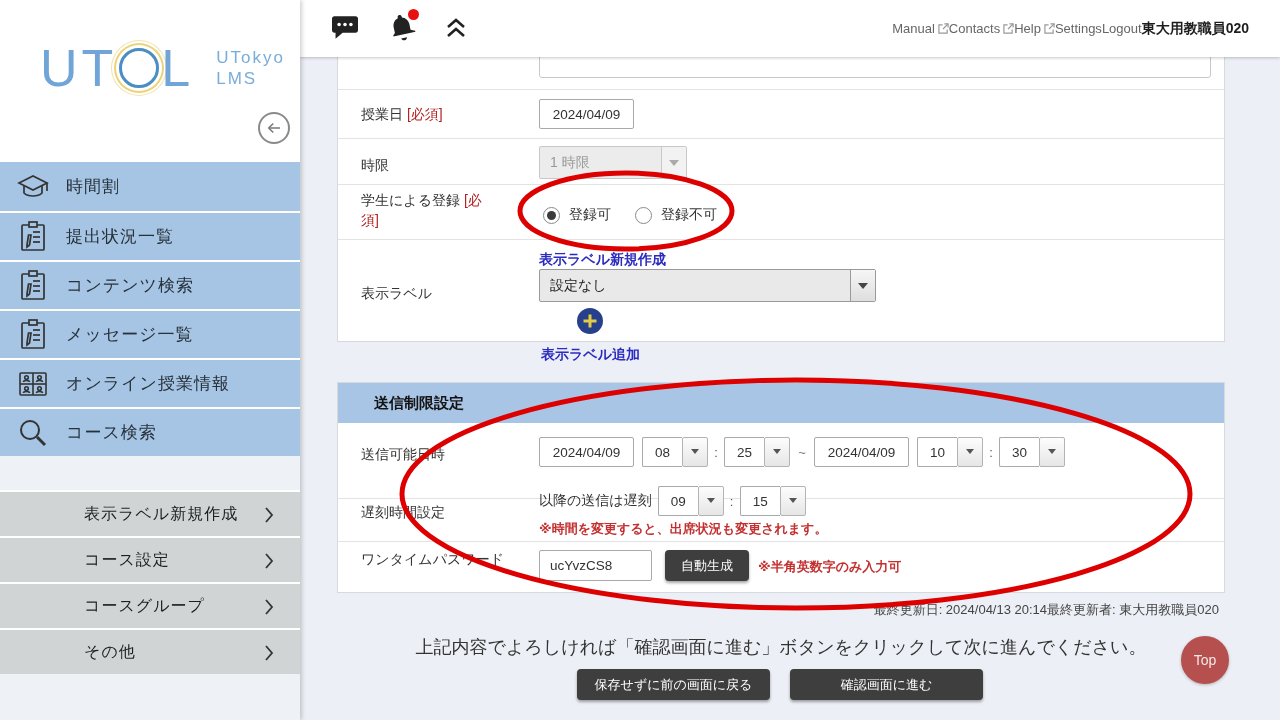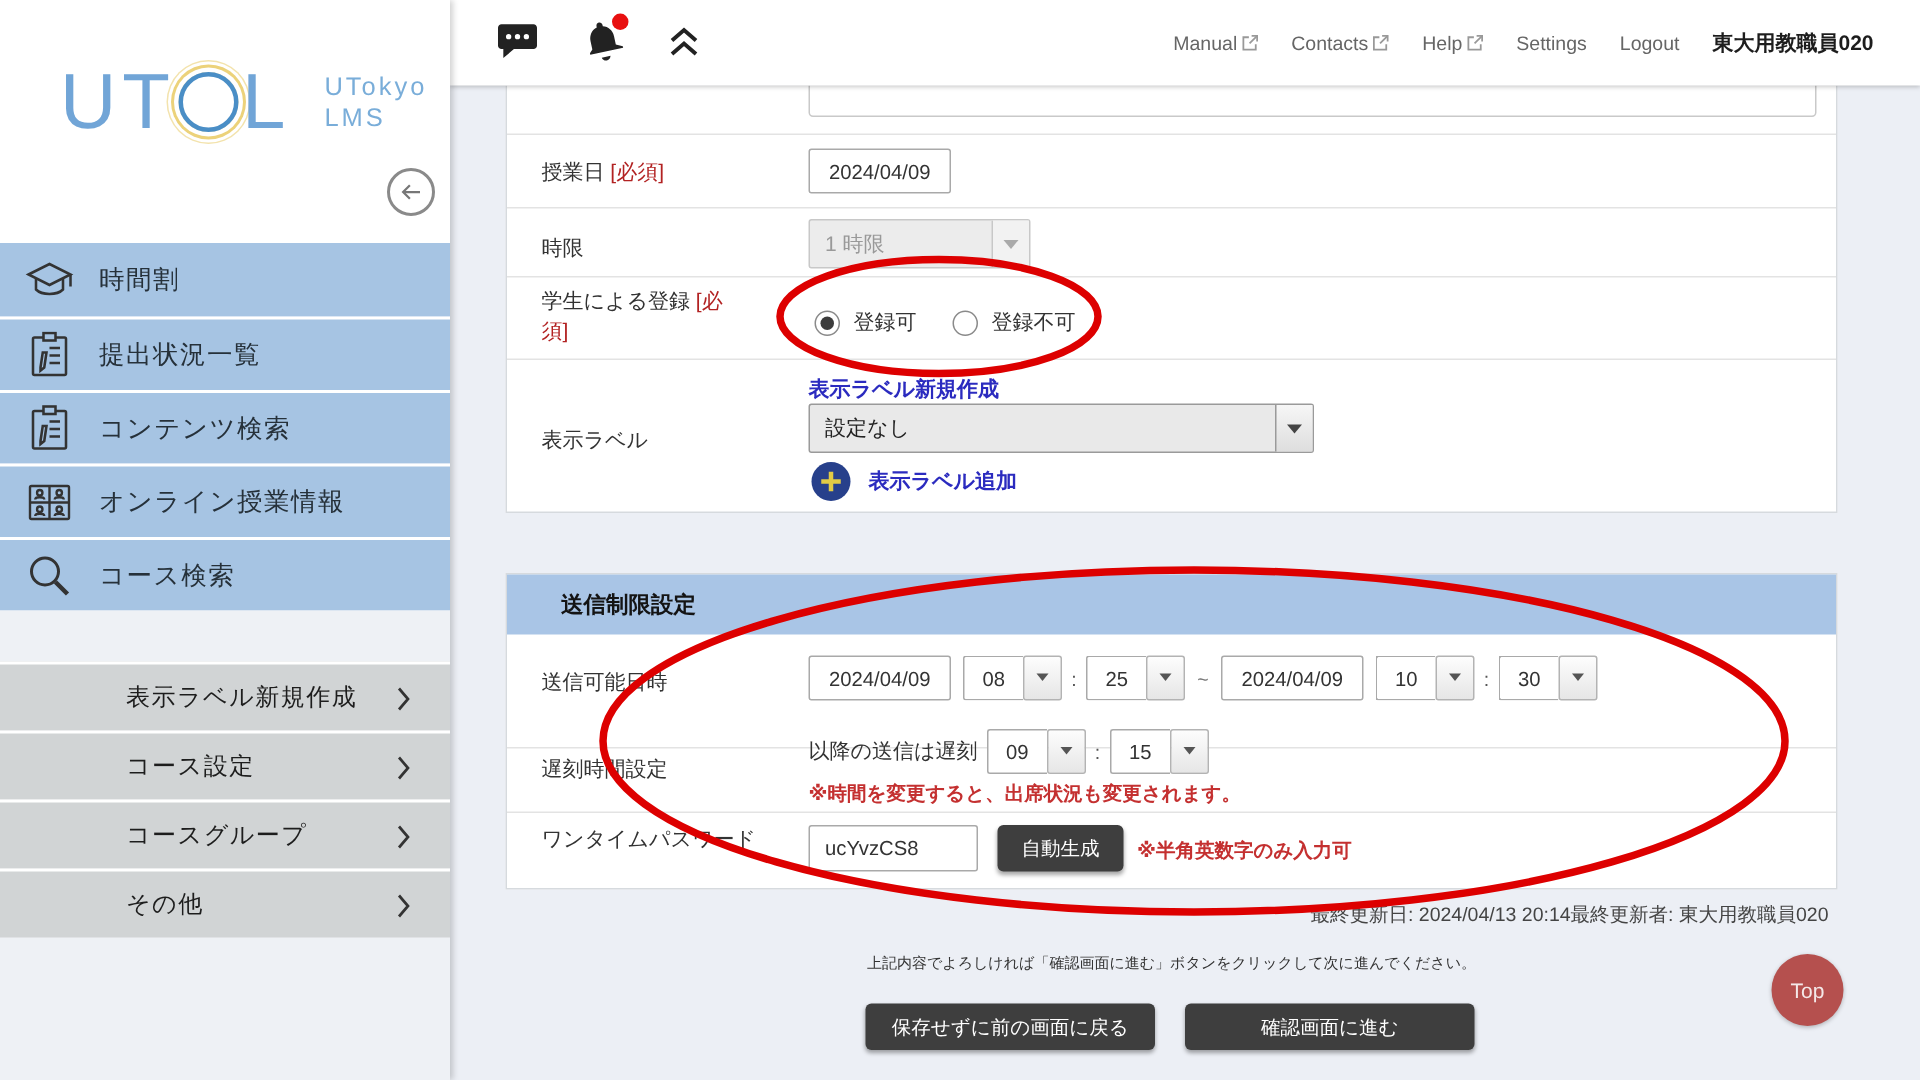--- a/index.html
+++ b/index.html
@@ -27,21 +27,21 @@
     border-top:2px solid #fff; cursor:pointer; }
   .menu2-item .mi-label { font-size:16px; color:#1d1d1d; margin-left:84px; letter-spacing:1px; }
   .menu2-item .chev { position:absolute; right:26px; top:15px; }
 
   
   .main { position:absolute; left:300px; top:0; right:0; bottom:0; }
   .topbar { position:absolute; left:0; top:0; right:0; height:57px; background:#fff; z-index:10;
     box-shadow:0 1px 3px rgba(0,0,0,.22); }
   .tb-icons { position:absolute; left:30px; top:12px; display:flex; align-items:center; gap:26px; }
   .tb-icon { position:relative; cursor:pointer; }
-  .tb-links { position:absolute; right:31px; top:0; height:57px; display:flex; align-items:center; gap:22px; }
+  .tb-links { position:absolute; right:31px; top:0; height:57px; display:flex; align-items:center; }
   .tb-link { font-size:13px; color:#666; text-decoration:none; display:flex; align-items:center; gap:3px; cursor:pointer; }
   .tb-user { font-size:14px; font-weight:bold; color:#1d1d1d; }
 
   
   .content { position:absolute; left:0; top:57px; right:0; bottom:0; background:#eceff5; overflow:hidden; }
   .card { position:absolute; background:#fff; border:1px solid #d6dade; }
   .card1 { left:37px; top:-36px; width:888px; height:321px; }
   .card2 { left:37px; top:325px; width:888px; height:211px; }
   .divider { position:absolute; left:0; right:0; height:1px; background:#e3e3e3; }
   .flabel { position:absolute; left:23px; font-size:14px; color:#333; line-height:1.45; }
@@ -62,21 +62,21 @@
   .fakesel.disabled .selbtn { border-left-color:#c8c8c8; background:#f2f2f2; }
   .fakesel.disabled .selbtn::after { border-top-color:#aaa; }
 
   
   .radio-row { position:absolute; display:flex; align-items:center; }
   .radio { width:17px; height:17px; border:1px solid #8a8a8a; border-radius:50%; background:#fff; position:relative; cursor:pointer; }
   .radio.checked::after { content:""; position:absolute; left:3px; top:3px; width:9px; height:9px; border-radius:50%; background:#3c3c3c; }
   .radio-label { font-size:14px; color:#333; margin:0 24px 0 9px; }
 
   .bluelink { font-size:14px; color:#2b2bbf; cursor:pointer; text-decoration:none; }
-  .addrow { position:absolute; display:flex; align-items:center; gap:12px; }
+  .addrow { position:absolute; display:flex; align-items:center; gap:12px;flex-direction:column; }
   .plus-circle { width:26px; height:26px; border-radius:50%; background:#27408b; display:flex; align-items:center; justify-content:center; cursor:pointer; }
 
   
   .ctl-row { position:absolute; display:flex; align-items:center; }
   .spin { display:flex; height:30px; }
   .spin input { width:40px; height:30px; border:1px solid #a9a9a9; border-right:none; border-radius:2px 0 0 2px;
     text-align:center; font-size:13.5px; color:#333; font-family:inherit; }
   .spin-btn { width:26px; height:30px; border:1px solid #b3b3b3; border-radius:2px;
     background:linear-gradient(#fdfdfd,#e6e6e6); display:flex; align-items:flex-end; justify-content:center;
     padding-bottom:8px; cursor:pointer; }
@@ -84,21 +84,21 @@
   .tsep { width:16px; text-align:center; color:#555; font-size:13px; }
   .rsep { width:24px; text-align:center; color:#777; font-size:13px; }
 
   .sec-header { position:absolute; left:0; top:0; right:0; height:40px; background:#a9c5e6;
     display:flex; align-items:center; padding-left:36px; font-size:15px; font-weight:bold; color:#141414; }
   .rednote { position:absolute; color:#c43030; font-size:13px; }
   .darkbtn { background:#3e3e3e; color:#fff; border:none; border-radius:4px; font-size:13px;
     font-family:inherit; cursor:pointer; box-shadow:0 2px 3px rgba(0,0,0,.35); }
 
   .last-updated { position:absolute; top:544px; right:61px; font-size:13px; color:#444; }
-  .instruction { position:absolute; top:578px; left:37px; width:888px; text-align:center; font-size:10px; color:#333; }
+  .instruction { position:absolute; top:578px; left:37px; width:888px; text-align:center; font-size:18px; color:#333; }
   .btn-back { position:absolute; left:277px; top:612px; width:193px; height:31px; }
   .btn-proceed { position:absolute; left:490px; top:612px; width:193px; height:31px; }
   .top-btn { position:absolute; left:881px; top:579px; width:48px; height:48px; border-radius:50%;
     background:#b5504e; color:#f4e8e8; border:none; font-size:14px; cursor:pointer; box-shadow:0 1px 3px rgba(0,0,0,.25); }
 
   .annotations { position:fixed; left:0; top:0; width:1280px; height:720px; pointer-events:none; z-index:90; }
 </style>
 </head>
 <body>
 
@@ -150,20 +150,33 @@
         <svg width="30" height="32" viewBox="0 0 30 32" fill="none" stroke="#333" stroke-width="1.7">
           <rect x="4" y="4" width="22" height="25" rx="1"></rect>
             <rect x="11" y="1" width="8" height="5" fill="#a6c4e3"></rect>
           <line x1="15" y1="11" x2="22" y2="11"></line>
             <line x1="15" y1="16" x2="22" y2="16"></line>
             <line x1="15" y1="21" x2="22" y2="21"></line>
           <path d="M9,24 l1.5-10 2.5,0 -1.5,10 -2.5,2z"></path>
         </svg>
       </span>
       <span class="mi-label">コンテンツ検索</span>
+    </div>
+    <div class="menu-item">
+      <span class="mi-icon">
+        <svg width="30" height="32" viewBox="0 0 30 32" fill="none" stroke="#333" stroke-width="1.7">
+          <rect x="4" y="4" width="22" height="25" rx="1"></rect>
+            <rect x="11" y="1" width="8" height="5" fill="#a6c4e3"></rect>
+          <line x1="15" y1="11" x2="22" y2="11"></line>
+            <line x1="15" y1="16" x2="22" y2="16"></line>
+            <line x1="15" y1="21" x2="22" y2="21"></line>
+          <path d="M9,24 l1.5-10 2.5,0 -1.5,10 -2.5,2z"></path>
+        </svg>
+      </span>
+      <span class="mi-label">メッセージ一覧</span>
     </div>
     <div class="menu-item">
       <span class="mi-icon">
         <svg width="32" height="28" viewBox="0 0 32 28" fill="none" stroke="#333" stroke-width="1.6">
           <rect x="3" y="3" width="26" height="22" rx="1"></rect>
             <line x1="16" y1="3" x2="16" y2="25"></line>
             <line x1="3" y1="14" x2="29" y2="14"></line>
           <circle cx="9.5" cy="7.5" r="1.8"></circle>
             <path d="M6.5,12 c0-2 6-2 6,0"></path>
           <circle cx="22.5" cy="7.5" r="1.8"></circle>

